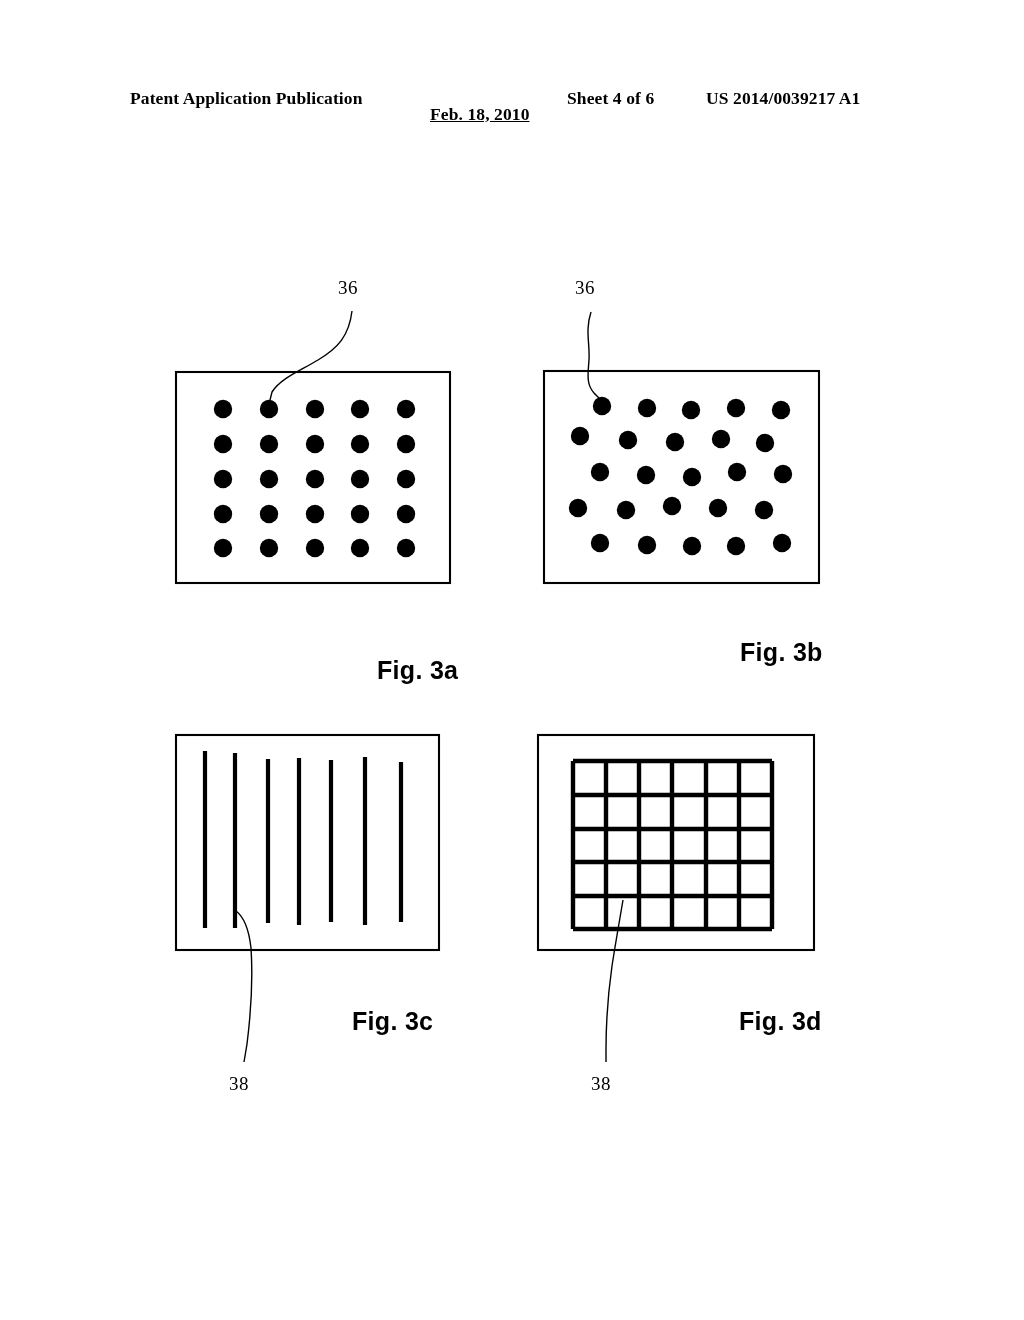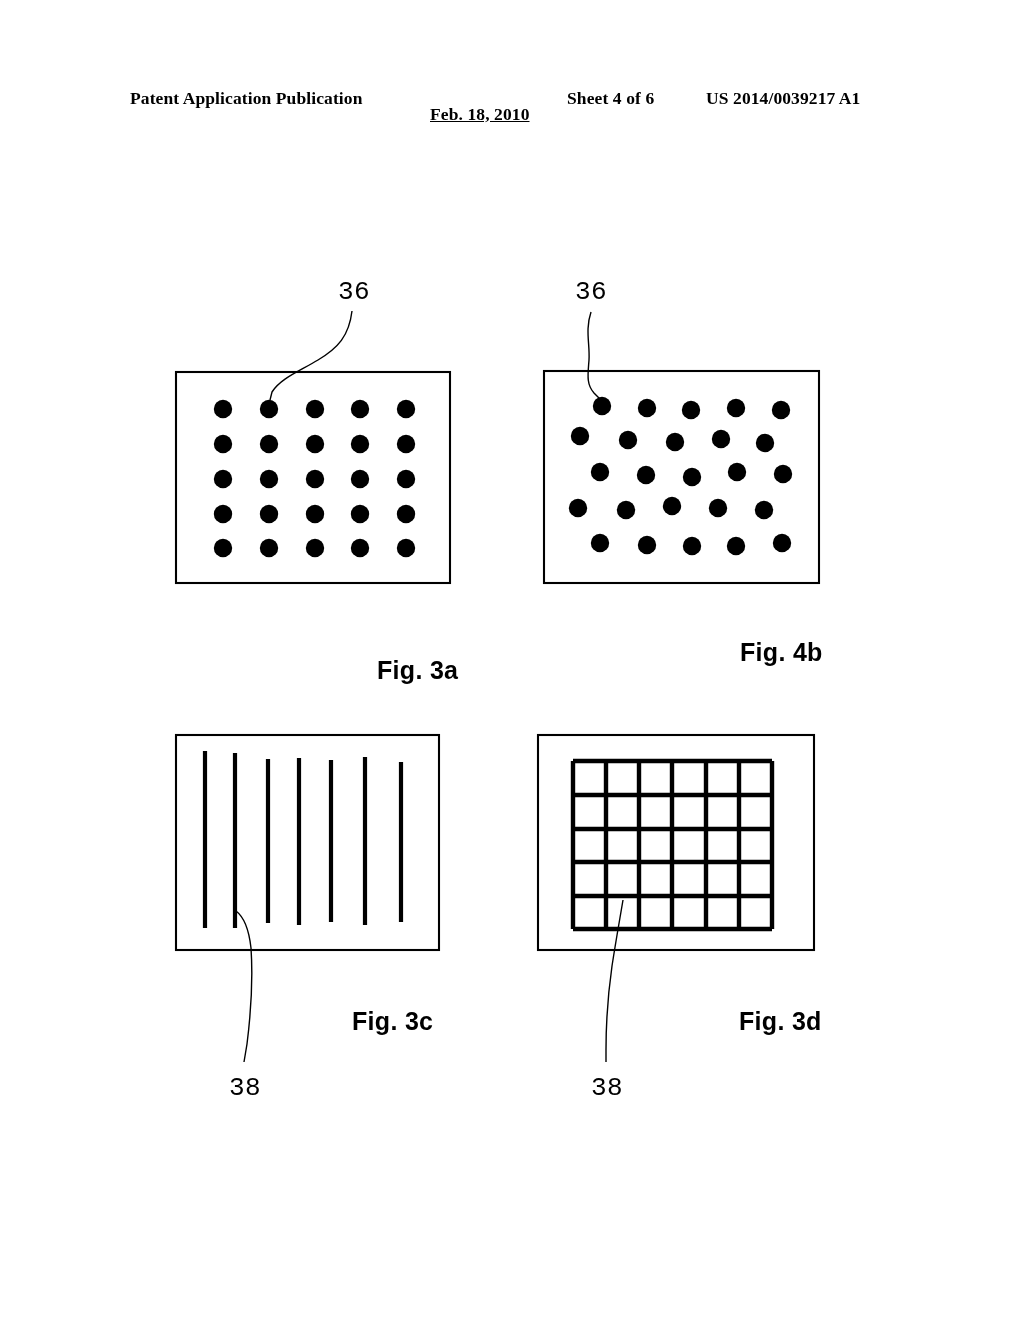--- a/index.html
+++ b/index.html
@@ -70,23 +70,23 @@
   .fig-caption {
     position: absolute;
     font-family: "Liberation Sans", sans-serif;
     font-weight: bold;
     font-size: 25px;
     letter-spacing: 0.3px;
     white-space: nowrap;
   }
   .ref-numeral {
     position: absolute;
-    font-family: Liberation Mono, monospace;
+    font-family: Liberation Serif, serif;
     font-weight: normal;
-    font-size: 26px;
+    font-size: 19px;
     letter-spacing: 0.5px;
     white-space: nowrap;
   }
   #caption-3a { left: 377px; top: 620px; margin-top: 36px; }
   #caption-3b { left: 740px; top: 638px; }
   #caption-3c { left: 352px; top: 1007px; }
   #caption-3d { left: 739px; top: 1007px; text-align: center; }
 
   #ref-36-a { left: 338px; top: 277px; }
   #ref-36-b { left: 575px; top: 277px; }
@@ -220,21 +220,21 @@
         <line x1="706" y1="761" x2="706" y2="929"></line>
         <line x1="739" y1="761" x2="739" y2="929"></line>
         <line x1="772" y1="761" x2="772" y2="929"></line>
       </g>
 
       <path d="M 623 900 C 620 918, 616 940, 612 966 C 608 994, 606 1026, 606 1050 L 606 1062" fill="none" stroke="#000000" stroke-width="1.4"></path>
     </g>
   </svg>
 
   <div class="fig-caption" id="caption-3a">Fig. 3a</div>
-  <div class="fig-caption" id="caption-3b">Fig. 4b</div>
+  <div class="fig-caption" id="caption-3b">Fig. 3b</div>
   <div class="fig-caption" id="caption-3c">Fig. 3c</div>
   <div class="fig-caption" id="caption-3d">Fig. 3d</div>
 
   <div class="ref-numeral" id="ref-36-a">36</div>
   <div class="ref-numeral" id="ref-36-b">36</div>
   <div class="ref-numeral" id="ref-38-c">38</div>
   <div class="ref-numeral" id="ref-38-d">38</div>
 
 </div>
 

